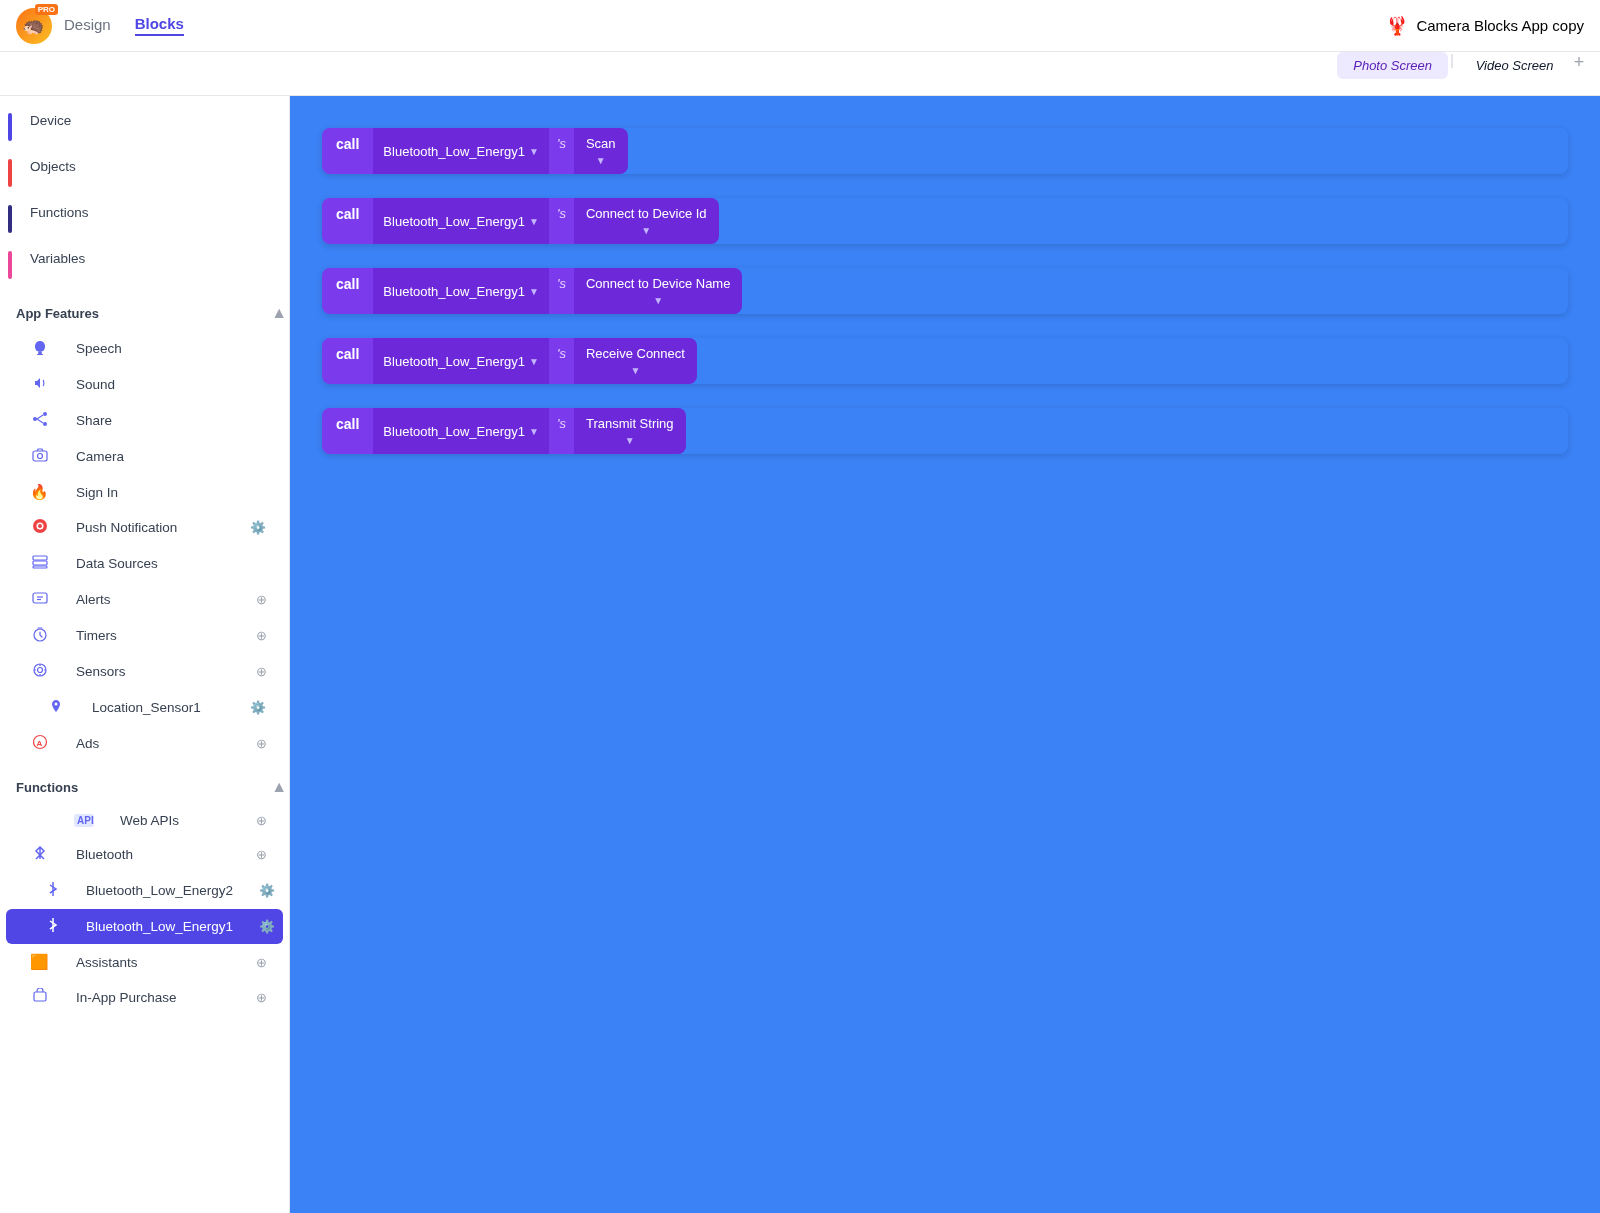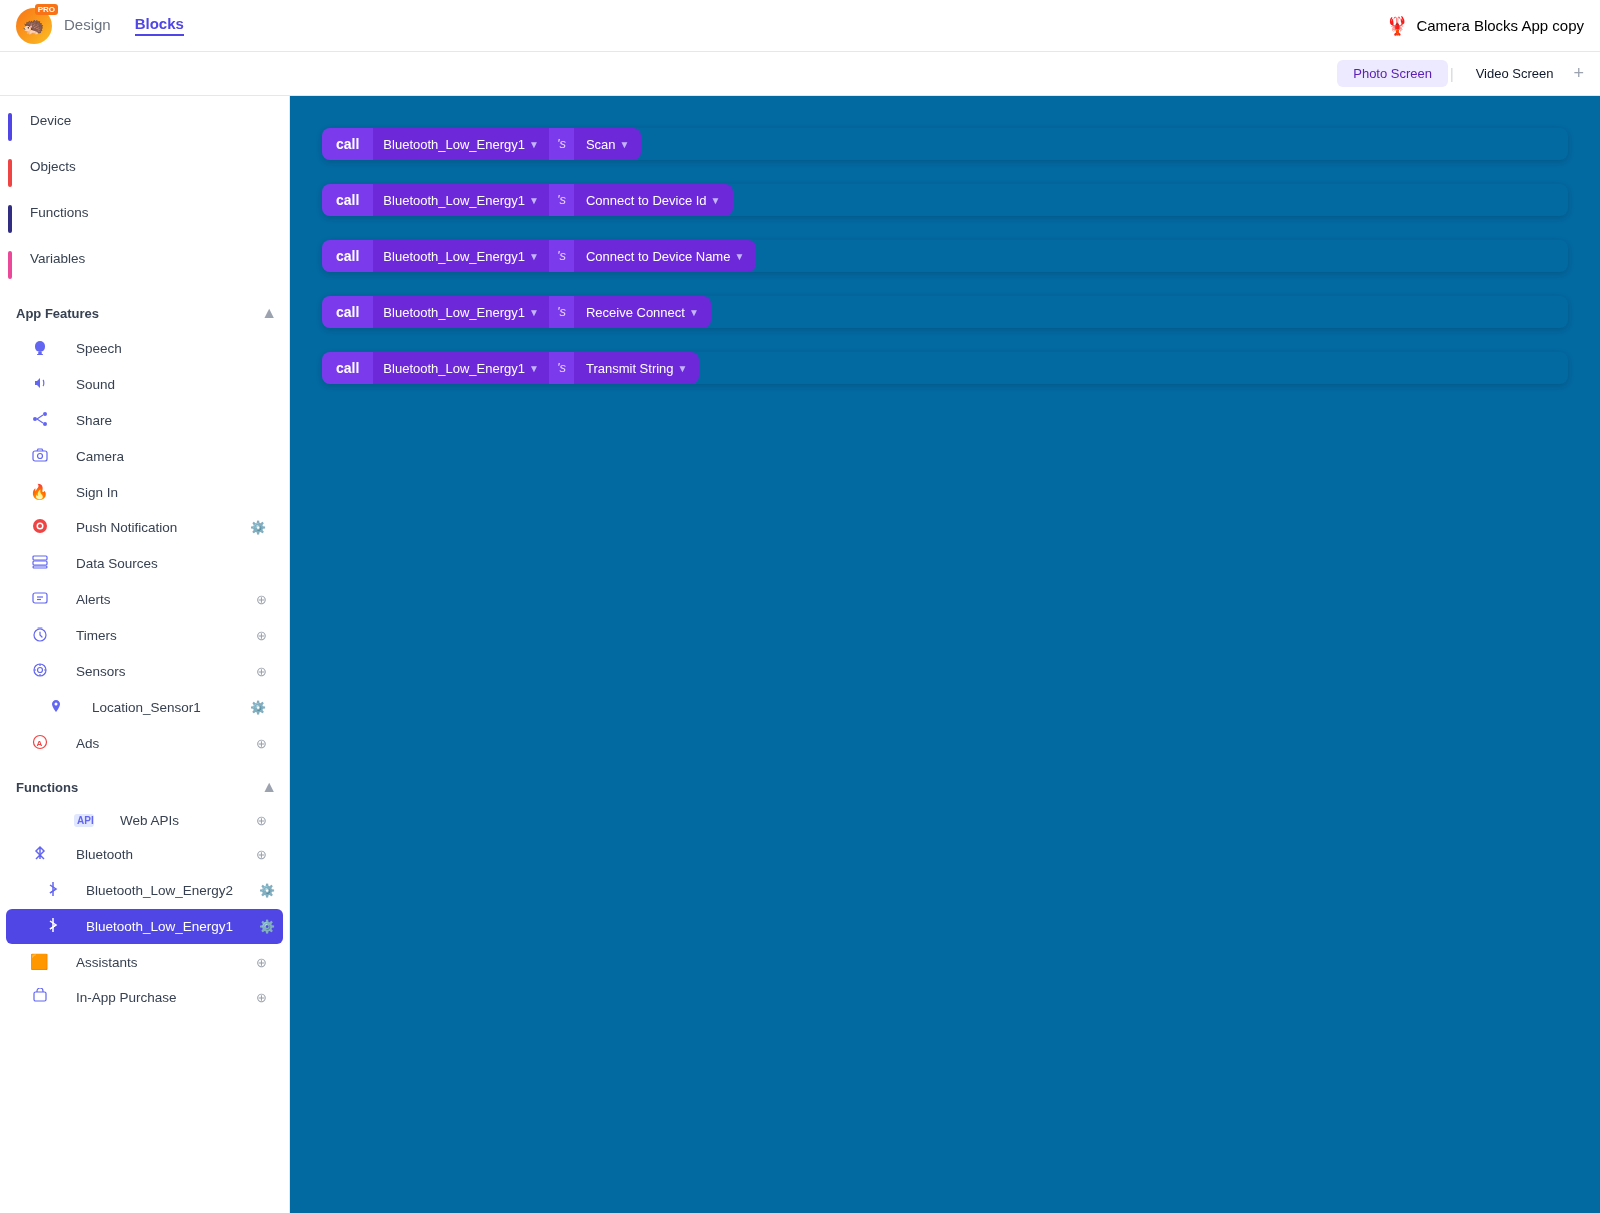--- a/index.html
+++ b/index.html
@@ -35,27 +35,28 @@
     }
     .nav-tabs { display: flex; gap: 24px; align-items: center; }
     .nav-tab { font-size: 15px; color: #6b7280; cursor: pointer; padding-bottom: 2px; }
     .nav-tab.active { color: #4f46e5; font-weight: 600; border-bottom: 2px solid #4f46e5; }
     .nav-title { margin-left: auto; display: flex; align-items: center; gap: 8px; font-size: 15px; font-weight: 500; }
     .nav-title-emoji { font-size: 18px; }
 
     
     .screen-tabs-bar {
       display: flex;
-      align-items: center;
+      align-items: flex-start;
       height: 44px;
       border-bottom: 1px solid #e5e7eb;
       background: #fff;
       padding-left: 2px;
       justify-content: flex-end;
       padding-right: 16px;
+      font-style: italic;
     }
     .screen-tab {
       padding: 6px 16px;
       font-size: 13px;
       cursor: pointer;
       border-radius: 6px;
       color: #0f172a;
       margin-left: 4px;
     }
     .screen-tab.active {
@@ -81,21 +82,21 @@
       width: 290px;
       min-width: 290px;
       border-right: 1px solid #e5e7eb;
       overflow-y: auto;
       background: #fff;
     }
     .sidebar-section-header {
       display: flex;
       align-items: center;
       justify-content: space-between;
-      padding: 14px 10px 6px 16px;
+      padding: 14px 0 6px 16px;
       font-size: 13px;
       font-weight: 600;
       color: #374151;
     }
     .sidebar-item {
       display: flex;
       align-items: center;
       gap: 26px;
       padding: 8px 16px 8px 24px;
       font-size: 13.5px;
@@ -124,21 +125,21 @@
     .top-sidebar-item .accent-bar {
       width: 4px;
       height: 28px;
       border-radius: 2px;
       margin-right: 8px;
     }
 
     
     .canvas-area {
       flex: 1;
-      background: #0369a1;
+      background: #3b82f6;
       overflow: auto;
       padding: 32px;
     }
 
     
     .block-row {
       margin-bottom: 24px;
     }
     .block-call {
       background: #7c3aed;
@@ -166,20 +167,21 @@
       font-size: 13px;
       font-style: italic;
     }
     .block-method {
       background: #6d28d9;
       color: #fff;
       padding: 8px 12px;
       font-size: 13px;
       display: flex; align-items: center; gap: 4px;
       border-radius: 0 8px 8px 0;
+      flex-direction: column;
     }
     .block-wrapper {
       display: flex;
       align-items: stretch;
       border-radius: 8px;
       box-shadow: 0 2px 6px rgba(0,0,0,0.15);
     }
     .block-wrapper .block-call {
       border-radius: 8px 0 0 8px;
     }

